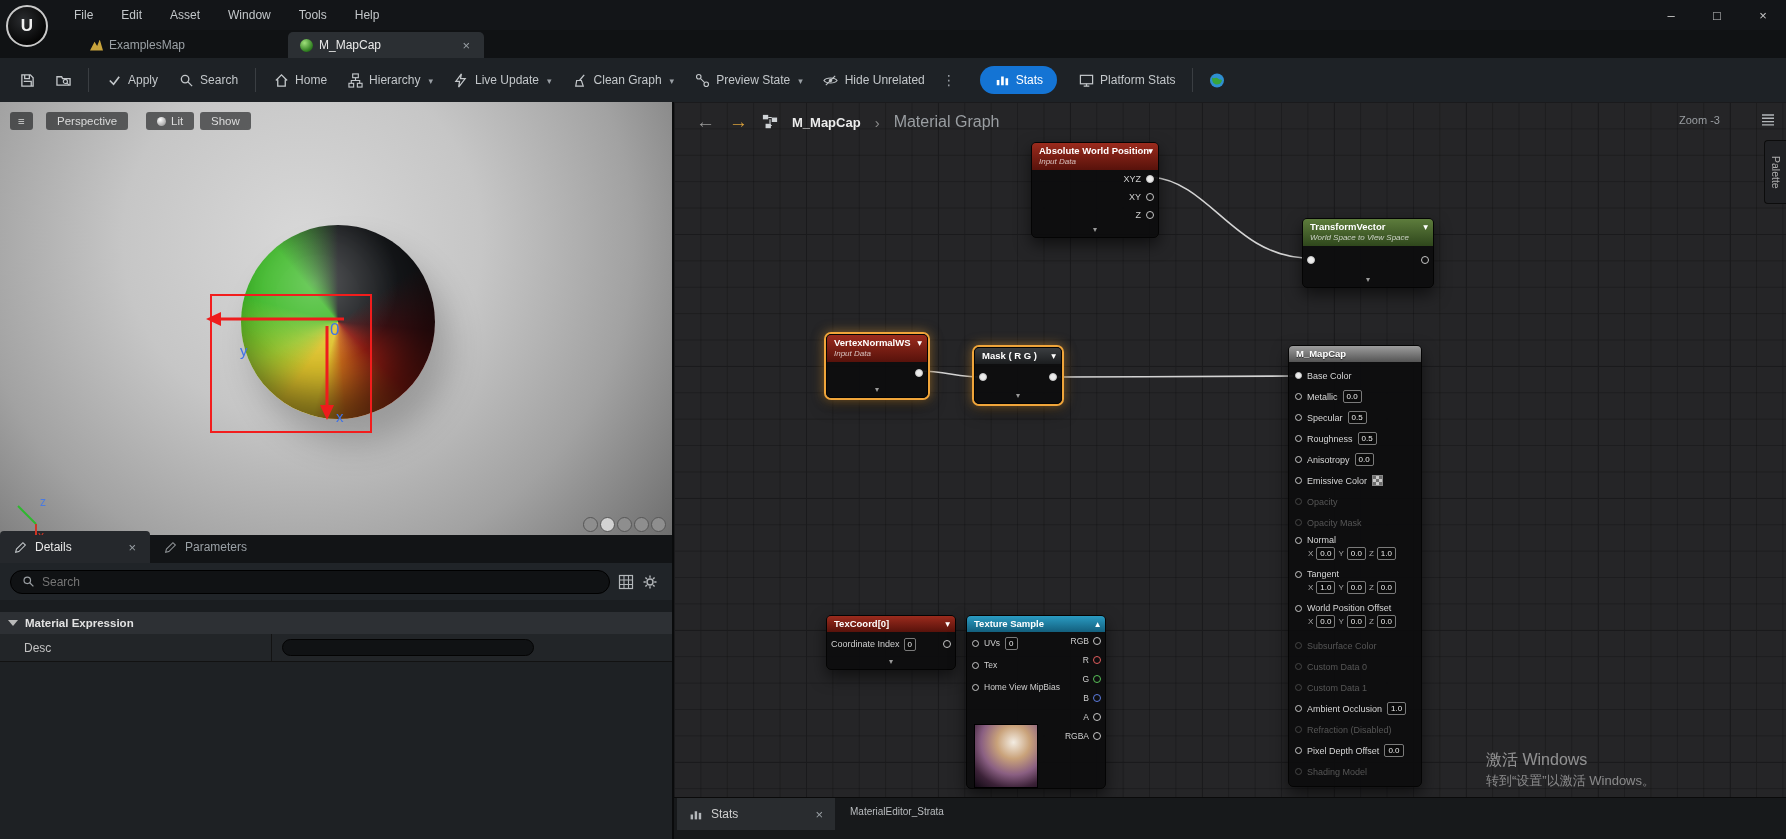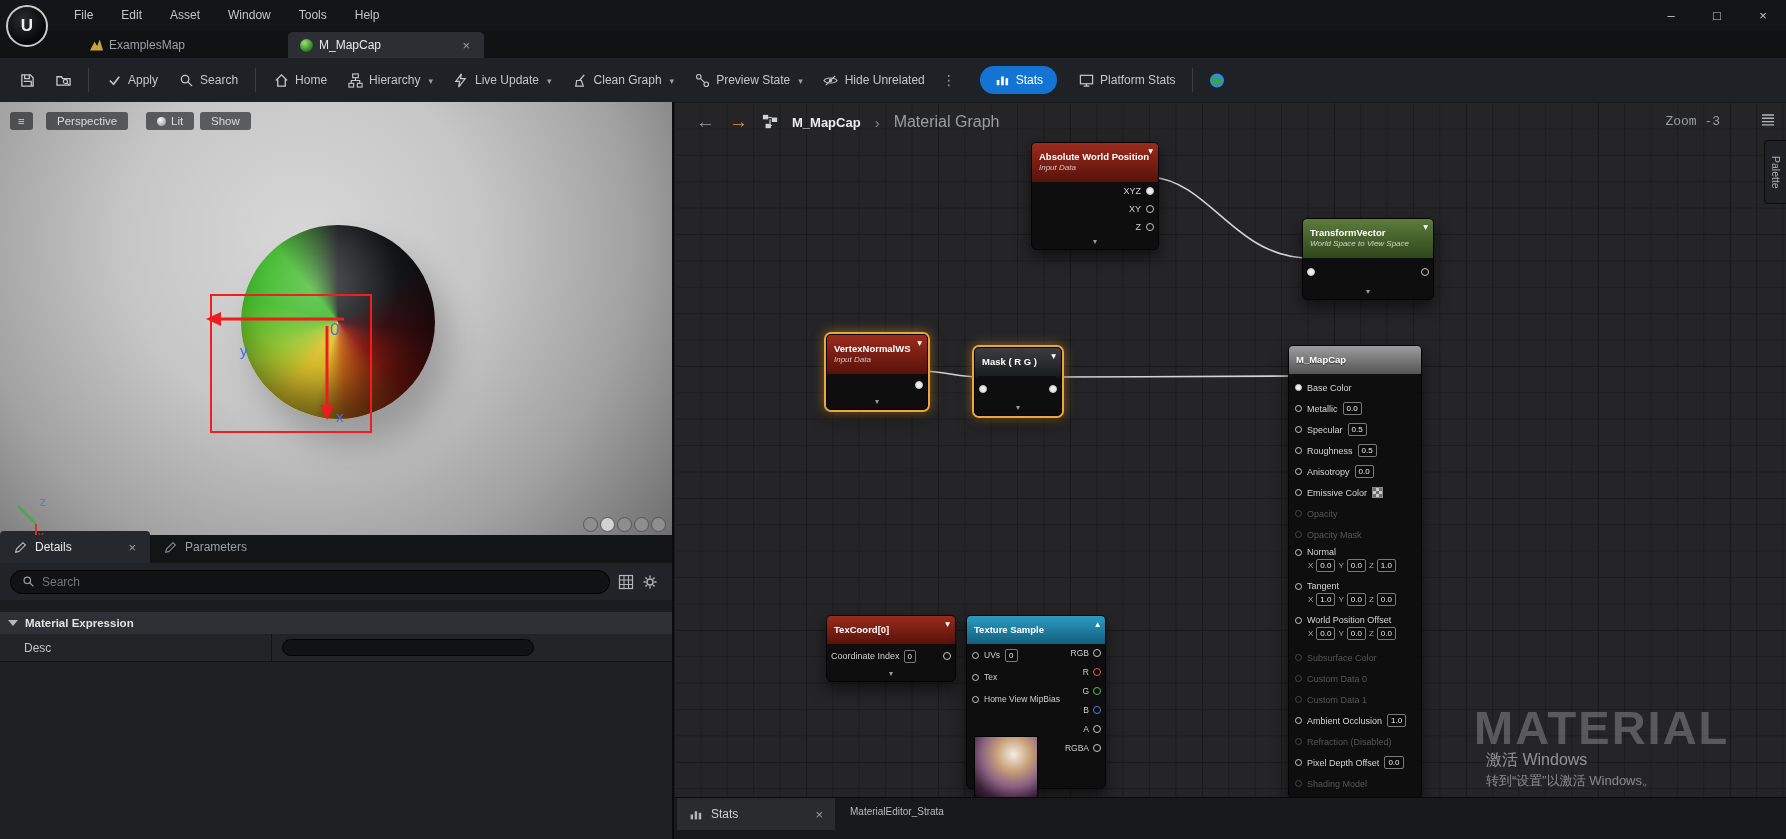--- a/index.html
+++ b/index.html
@@ -74,29 +74,29 @@
   linear-gradient(90deg,#1a1a1c 1px,transparent 1px),
   linear-gradient(rgba(0,0,0,.22) 1px,transparent 1px),
   linear-gradient(90deg,rgba(0,0,0,.22) 1px,transparent 1px);
  background-size:132px 132px,132px 132px,26.4px 26.4px,26.4px 26.4px;}
 .gheader{position:absolute;left:0;top:0;right:0;height:40px;display:flex;align-items:center;gap:14px;padding-left:22px;z-index:8;}
 .nav-arrow{font-size:19px;color:#9a9a9a;}
 .nav-arrow.fwd{color:#d9a03c;}
 .bc-asset{color:#ececec;font-size:13px;font-weight:bold;}
 .bc-sep{color:#8a8a8a;font-size:15px;}
 .bc-page{color:#9a9ea2;font-size:16px;}
-.zoom-label{position:absolute;right:66px;top:12px;color:#9a9ea2;font-size:13px;z-index:8;font-family:Liberation Mono, monospace;}
+.zoom-label{position:absolute;right:66px;top:12px;color:#9a9ea2;font-size:11px;z-index:8;}
 .palette-ico{position:absolute;right:10px;top:10px;z-index:8;}
 .palette-tab{position:absolute;right:0;top:38px;width:22px;height:64px;background:#202124;border:1px solid #0c0c0c;border-right:0;border-radius:4px 0 0 4px;color:#aeaeae;font-size:10.5px;display:flex;align-items:center;justify-content:center;writing-mode:vertical-rl;z-index:8;}
 
 .wires{position:absolute;left:0;top:0;z-index:2;}
 
 .gnode{position:absolute;background:rgba(13,13,14,.94);border:1px solid #040404;border-radius:5px;box-shadow:0 7px 16px rgba(0,0,0,.55);color:#cfcfcf;z-index:3;font-size:9px;}
 .gnode.sel{box-shadow:0 0 0 2px #f0a53a,0 0 12px 2px rgba(240,165,58,.5),0 7px 16px rgba(0,0,0,.55);}
-.ghead{padding:9px 7px;border-radius:4px 4px 0 0;color:#fff;font-size:9.5px;font-weight:bold;position:relative;line-height:10px;}
+.ghead{padding:3px 7px;border-radius:4px 4px 0 0;color:#fff;font-size:9.5px;font-weight:bold;position:relative;line-height:10px;}
 .gsub{display:block;font-size:8px;font-style:italic;font-weight:normal;color:rgba(255,255,255,.72);margin-top:1px;}
 .hchev{position:absolute;right:5px;top:3px;font-weight:normal;}
 .hred{background:linear-gradient(#9b2b1d,#58120b);}
 .hgreen{background:linear-gradient(#5d7c3c,#2f471c);}
 .hgray{background:linear-gradient(#9d9d9d,#545454);}
 .hdark{background:linear-gradient(#3b3e41,#1b1d1f);}
 .hteal{background:linear-gradient(#2a9bc2,#135f7d);}
 .gfoot{text-align:center;height:13px;}
 .gfoot::after{content:"▾";font-size:8px;color:#9a9a9a;}
 .pin{display:inline-block;width:8px;height:8px;border-radius:50%;border:1.5px solid #c6c6c6;flex:none;}
@@ -648,21 +648,20 @@
             <span class="pin"></span>
           </div>
         <div class="ts-out" style="top:99px">
             <span>RGBA</span>
             <span class="pin"></span>
           </div>
       </div>
       <div class="gfoot"></div>
     </div>
 
-    <div class="wm-brand">MATERIAL</div>
     <div class="wm-cn1">激活 Windows</div>
     <div class="wm-cn2">转到“设置”以激活 Windows。</div>
 
     <div class="statusbar">
       <div class="stats-tab">
         <span class="ico">
             <svg width="13" height="13" viewBox="0 0 16 16">
               <rect x="2" y="8" width="3" height="6" fill="#b3b7ba"></rect>
               <rect x="7" y="4" width="3" height="10" fill="#b3b7ba"></rect>
               <rect x="12" y="6" width="3" height="8" fill="#b3b7ba"></rect>

